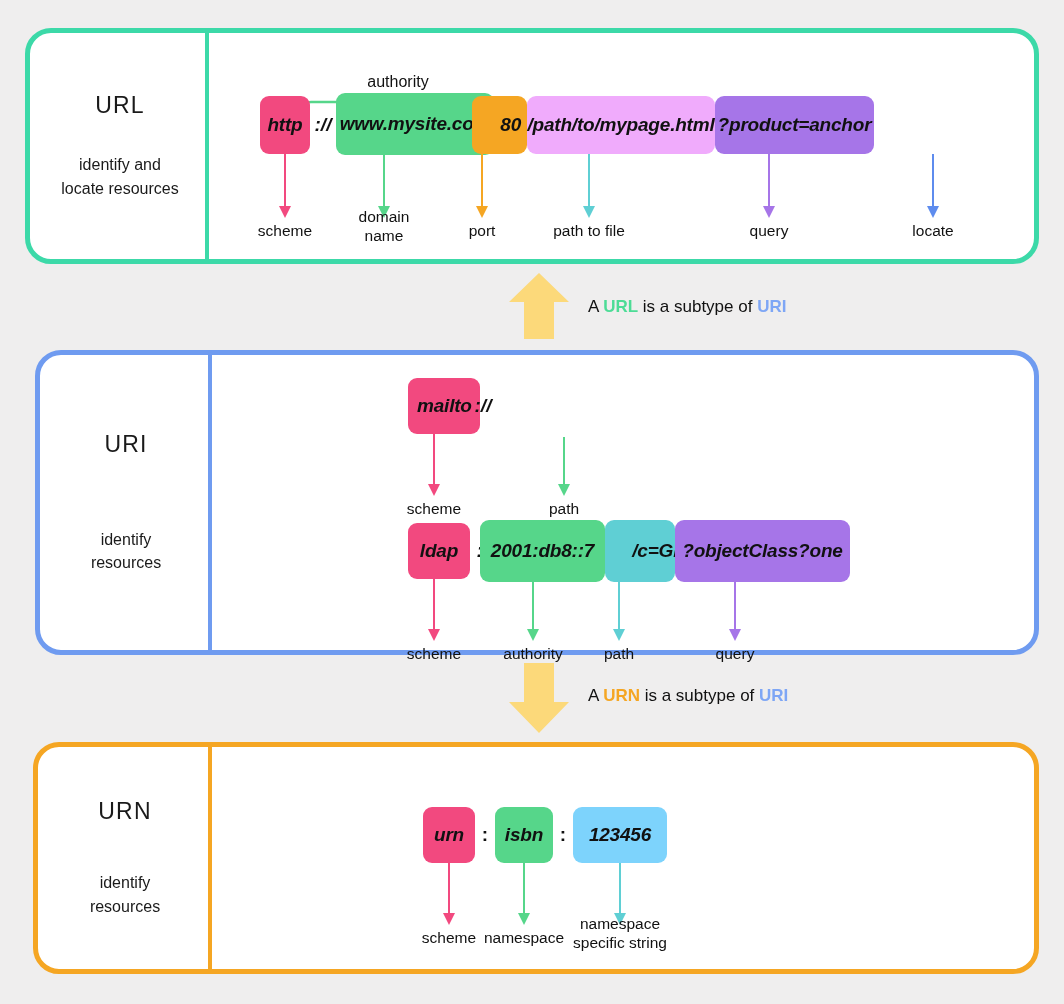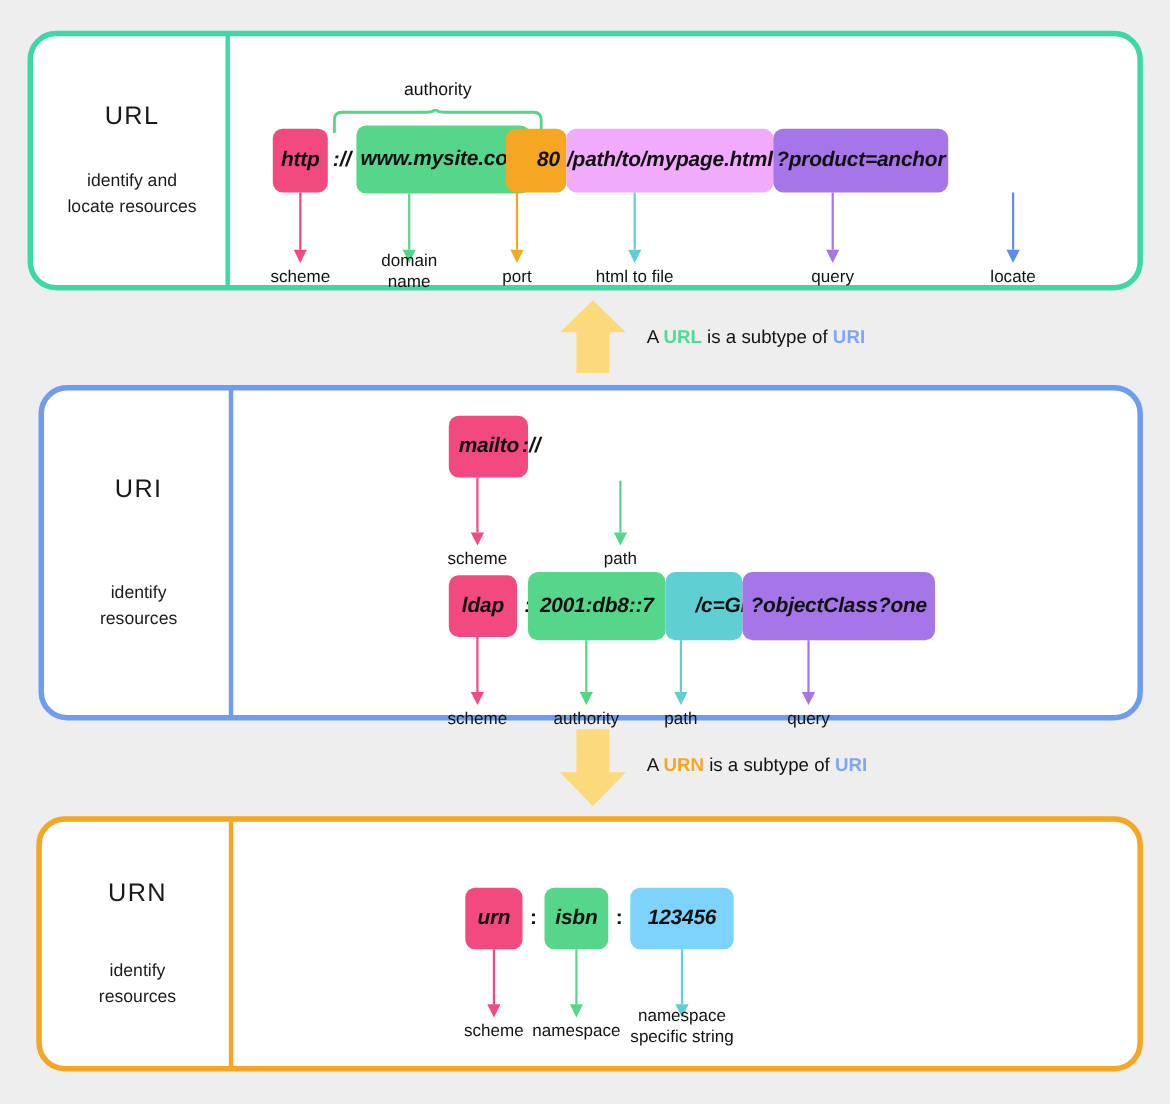--- a/index.html
+++ b/index.html
@@ -128,21 +128,21 @@
       <div class="card-sub">identify and<br>locate resources</div>
     </div>
 
     <div class="brace" style="left:272px;top:44px;width:192px;height:32px;">
       <div class="brace-label" style="top:-4px;">authority</div>
       <svg width="192" height="22" style="position:absolute;left:0;top:22px;">
         <path d="M2,21 L2,10 Q2,3 9,3 L87,3 Q94,3 94,-2 Q94,3 101,3 L183,3 Q190,3 190,10 L190,21" fill="none" stroke="#56d68a" stroke-width="2.6" stroke-linecap="round"></path>
       </svg>
     </div>
 
-    <div style="position:absolute;left:0;top:0;width:100%;height:100%;margin-top:21px;">
+    <div style="position:absolute;left:12px;top:0;width:100%;height:100%;">
 
       <div class="chip" style="left:218px;top:63px;width:50px;height:58px;background:#f2497f;">
         <span>http</span>
       </div>
       <div class="plain" style="left:268px;top:63px;width:26px;height:58px;">
         <span>://</span>
       </div>
       <div class="chip" style="left:294px;top:60px;width:158px;height:62px;background:#56d68a;">
         <span>www.mysite.com</span>
       </div>
@@ -181,21 +181,21 @@
         <div class="head" style="border-top:12px solid #a675e8;"></div>
       </div>
       <div class="arrow" style="left:861px;top:121px;width:60px;height:64px;">
         <div class="shaft" style="height:52px;background:#5e8cee;"></div>
         <div class="head" style="border-top:12px solid #5e8cee;"></div>
       </div>
 
       <div class="cap" style="left:188px;top:188px;width:110px;">scheme</div>
       <div class="cap" style="left:287px;top:174px;width:110px;">domain<br>name</div>
       <div class="cap" style="left:385px;top:188px;width:110px;">port</div>
-      <div class="cap" style="left:487px;top:188px;width:120px;">html to file</div>
+      <div class="cap" style="left:487px;top:188px;width:120px;">path to file</div>
       <div class="cap" style="left:672px;top:188px;width:110px;">query</div>
       <div class="cap" style="left:836px;top:188px;width:110px;">locate</div>
     </div>
   </div>
 
   <div class="bigarrow" style="left:508px;top:272px;width:62px;height:68px;">
     <svg width="62" height="68" viewBox="0 0 62 68">
       <polygon points="31,1 61,30 46,30 46,67 16,67 16,30 1,30" fill="#fcd97a"></polygon>
     </svg>
   </div>

